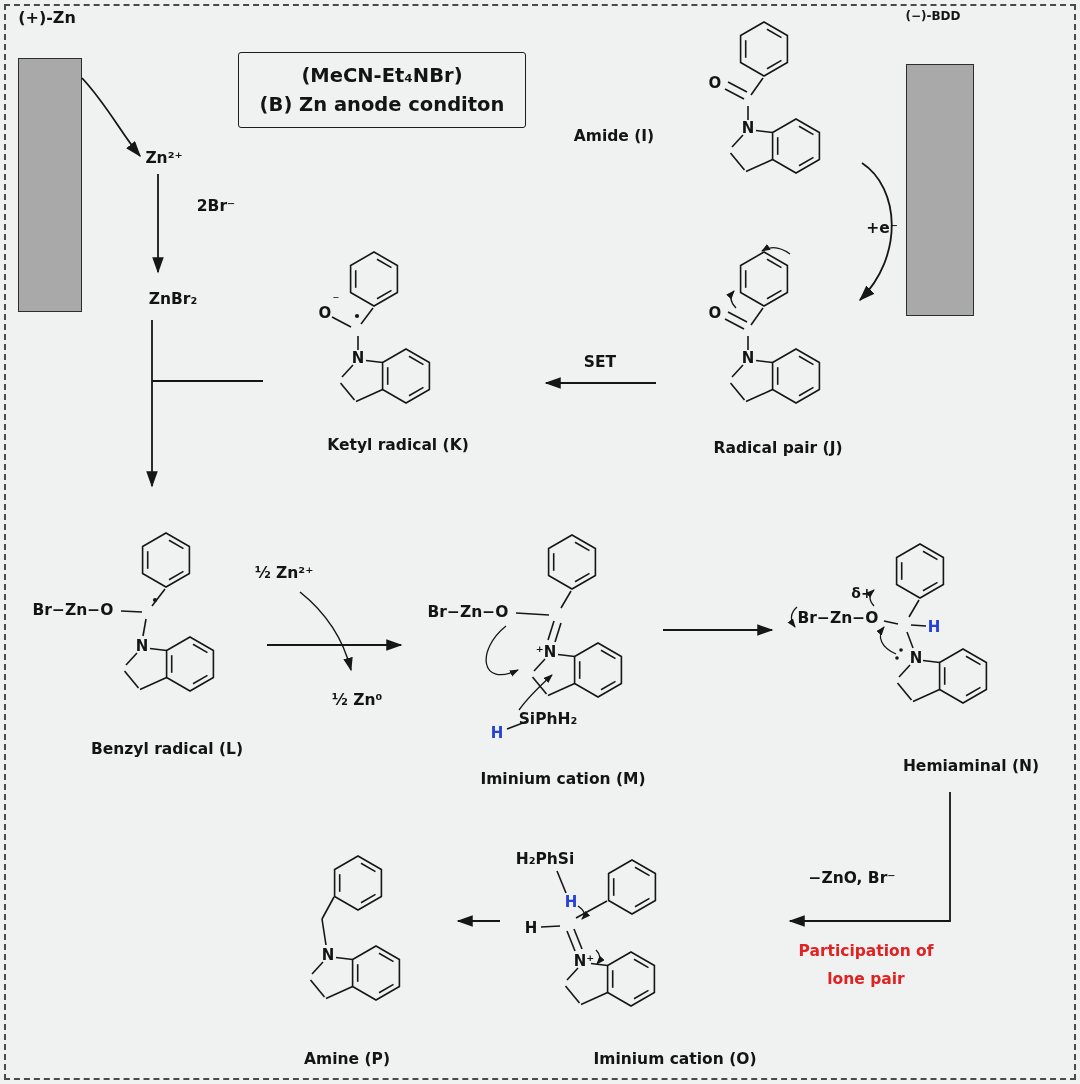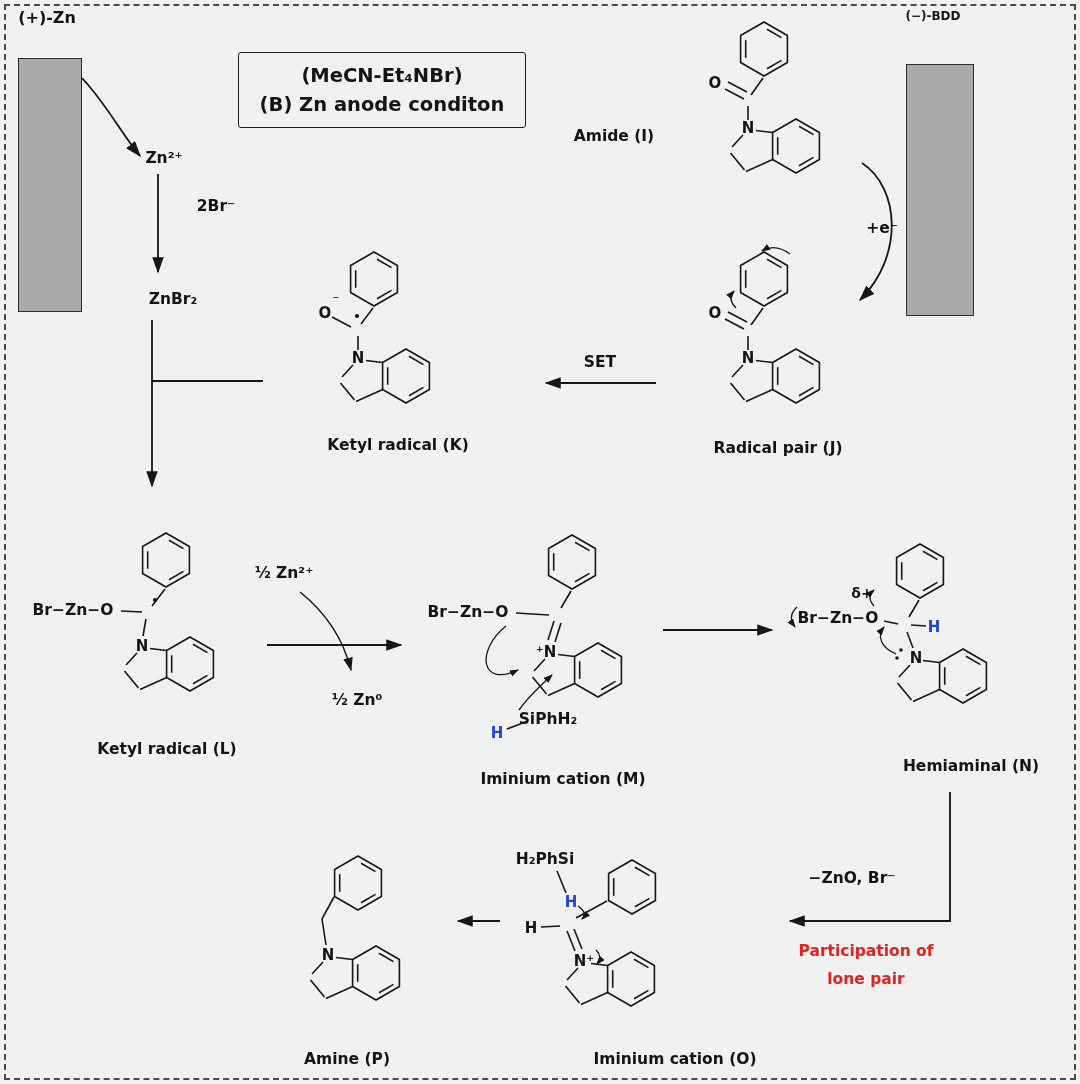--- a/index.html
+++ b/index.html
@@ -172,21 +172,21 @@
 
 <div class="c" style="left:164px;top:158px;">Zn²⁺</div>
 <div class="c" style="left:180px;top:206px;margin-left:36px;">2Br⁻</div>
 <div class="c" style="left:149px;top:299px;margin-left:24px;">ZnBr₂</div>
 
 <div class="c" style="left:614px;top:136px;">Amide (I)</div>
 <div class="c" style="left:882px;top:228px;">+e⁻</div>
 <div class="c" style="left:778px;top:448px;">Radical pair (J)</div>
 <div class="c" style="left:600px;top:362px;">SET</div>
 <div class="c" style="left:398px;top:445px;">Ketyl radical (K)</div>
-<div class="c" style="left:167px;top:749px;">Ketyl radical (L)</div>
+<div class="c" style="left:167px;top:749px;">Benzyl radical (L)</div>
 <div class="c" style="left:284px;top:573px;">½ Zn²⁺</div>
 <div class="c" style="left:357px;top:700px;">½ Zn⁰</div>
 <div class="c" style="left:563px;top:779px;">Iminium cation (M)</div>
 <div class="c" style="left:946px;top:766px;margin-left:25px;">Hemiaminal (N)</div>
 <div class="c" style="left:862px;top:593px;font-size:14px;">δ+</div>
 <div class="c" style="left:852px;top:878px;">−ZnO, Br⁻</div>
 <div class="c red" style="left:866px;top:951px;">Participation of</div>
 <div class="c red" style="left:866px;top:979px;">lone pair</div>
 <div class="c" style="left:675px;top:1059px;">Iminium cation (O)</div>
 <div class="c" style="left:347px;top:1059px;">Amine (P)</div>

